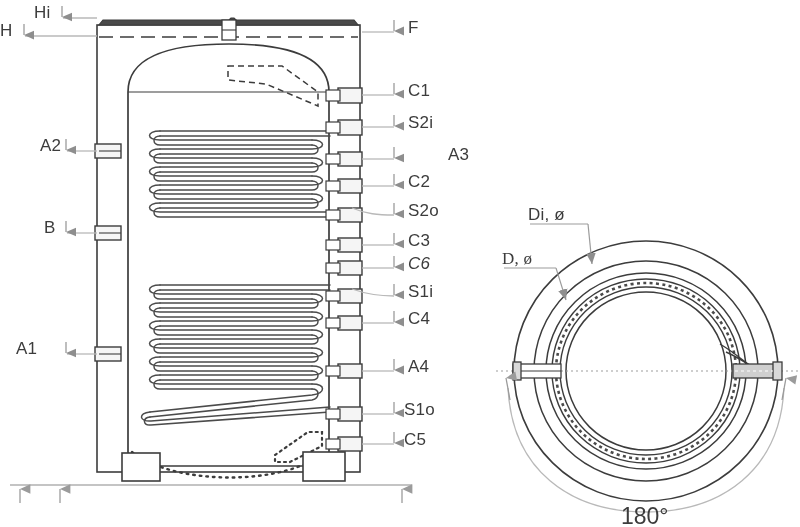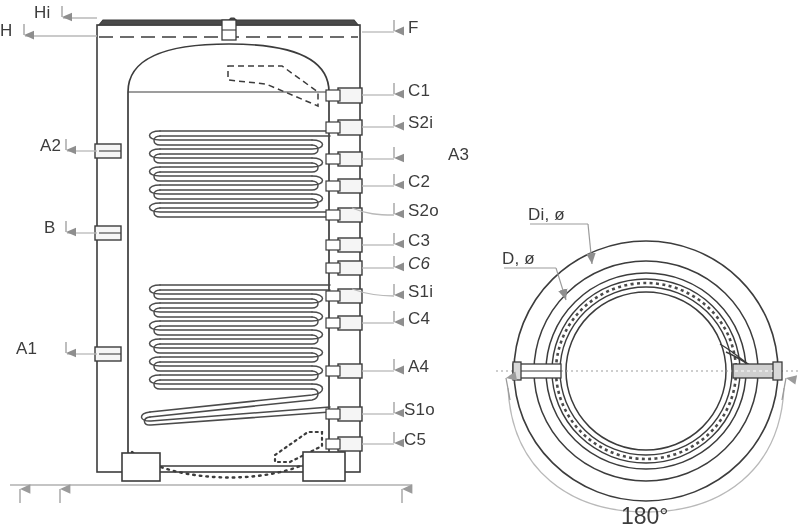--- a/index.html
+++ b/index.html
@@ -318,17 +318,17 @@
   <div class="lbl" style="left:408px;top:232px;">C3</div>
   <div class="lbl" style="left:408px;top:255px;font-style:italic;">C6</div>
   <div class="lbl" style="left:408px;top:283px;">S1i</div>
   <div class="lbl" style="left:408px;top:310px;">C4</div>
   <div class="lbl" style="left:408px;top:358px;text-align:right;">A4</div>
   <div class="lbl" style="left:404px;top:401px;">S1o</div>
   <div class="lbl" style="left:404px;top:431px;">C5</div>
 
 
   <div class="lbl" style="left:528px;top:206px;">Di, ø</div>
-  <div class="lbl" style="left:502px;top:250px;">D, ø</div>
+  <div class="lbl" style="left:502px;top:250px;font-family:Liberation Serif, serif;">D, ø</div>
 
   <div class="deg" style="left:621px;top:503px;">180°</div>
 
 </div>
 
 </body></html>

